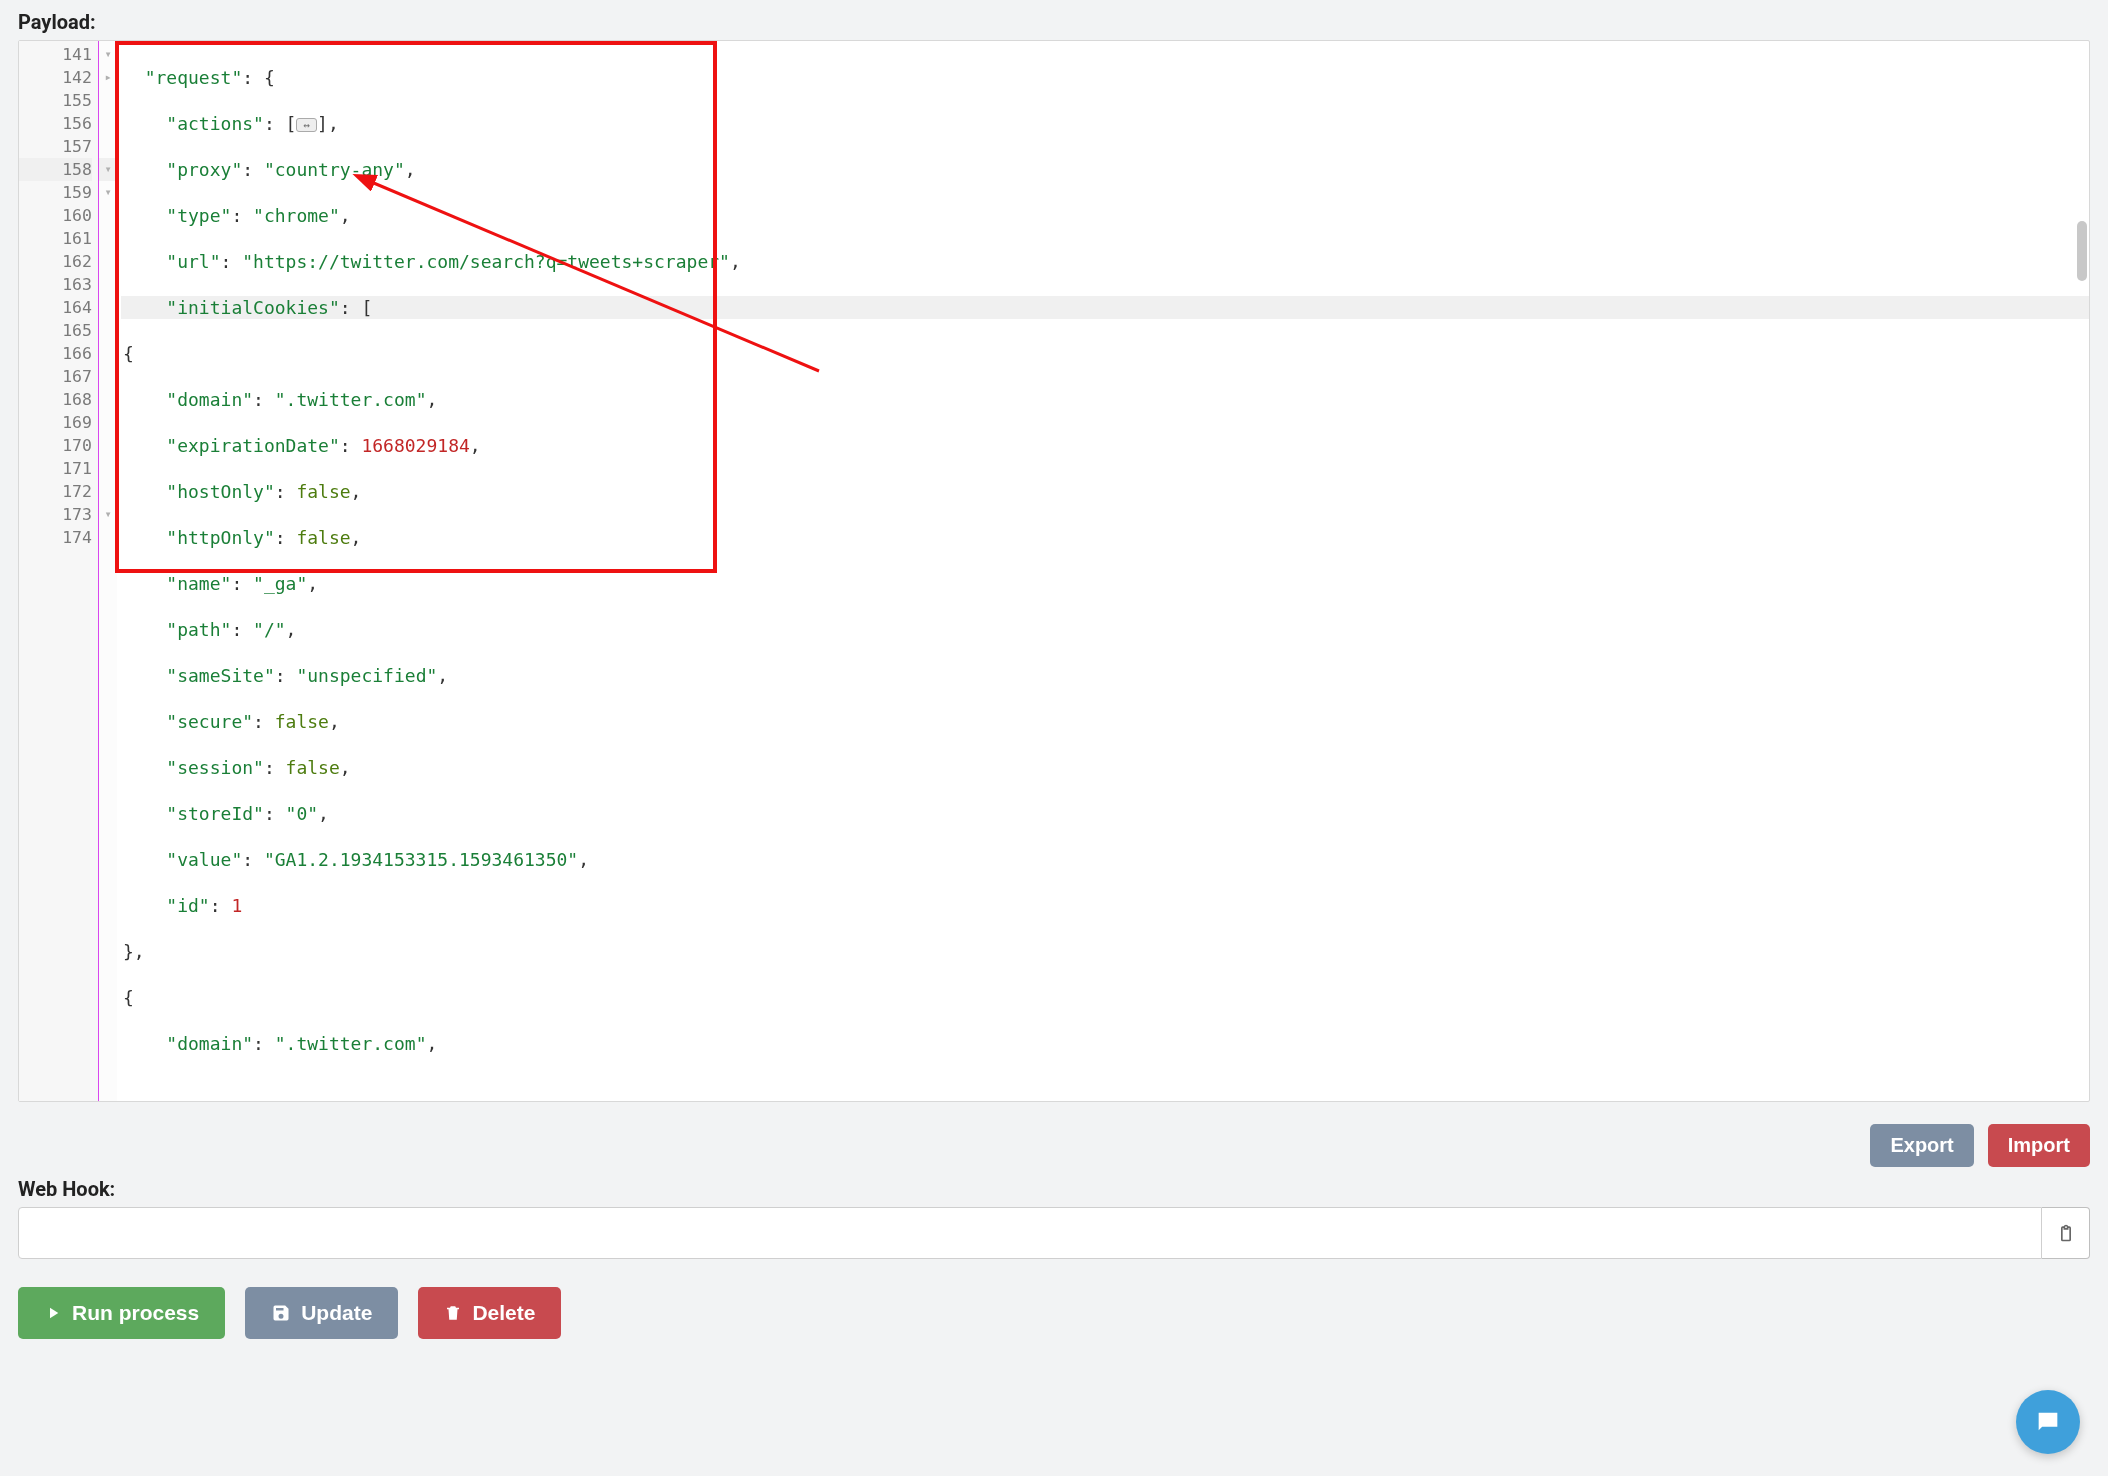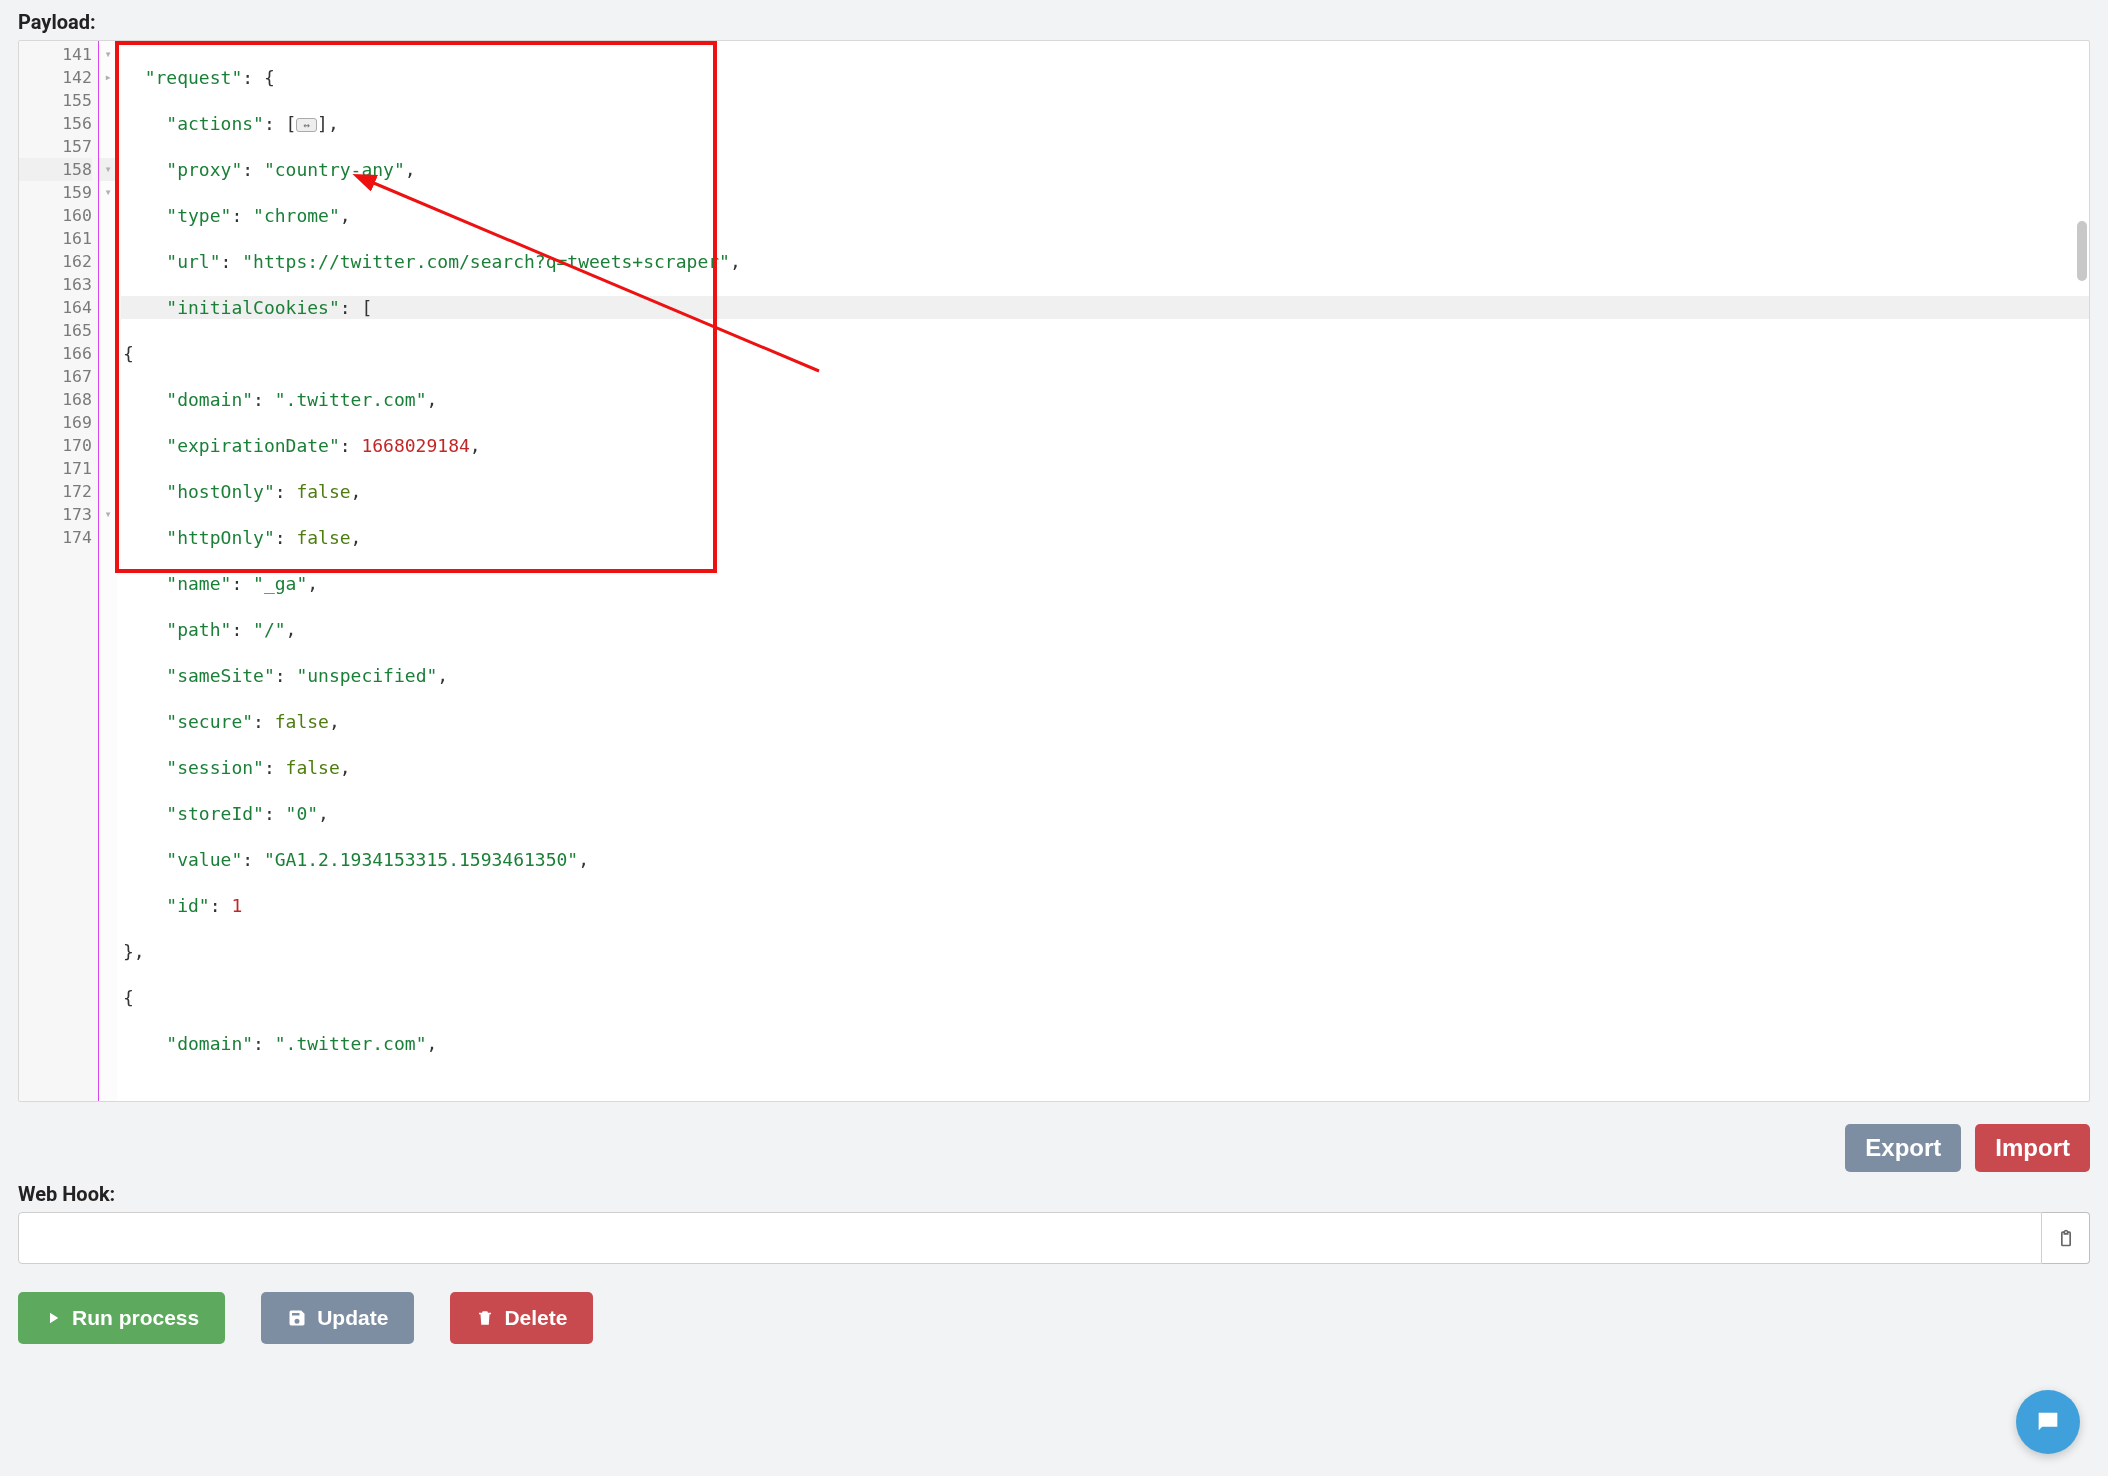--- a/index.html
+++ b/index.html
@@ -86,21 +86,21 @@
   .btn-row {
     display: flex;
     justify-content: flex-end;
     gap: 14px;
     margin: 22px 0 10px 0;
   }
   .btn {
     border: none;
     border-radius: 5px;
     padding: 10px 20px;
-    font-size: 24px;
+    font-size: 20px;
     font-weight: 600;
     color: #fff;
     cursor: pointer;
     display: inline-flex;
     align-items: center;
     gap: 10px;
   }
   .btn-lg { padding: 14px 26px; font-size: 21px; }
   .btn-slate { background: #7d8ea3; }
   .btn-red   { background: #c84a4f; }
@@ -123,21 +123,21 @@
     border: 1px solid #bfbfbf;
     border-left: none;
     border-radius: 0 4px 4px 0;
     background: #fff;
     display:flex; align-items:center; justify-content:center;
     cursor: pointer;
     color: #666;
   }
   .actions-row {
     display: flex;
-    gap: 36px;
+    gap: 20px;
     margin-top: 28px;
   }
   .red-box {
     position: absolute;
     border: 4px solid #e11;
     pointer-events: none;
   }
   .annot-text {
     position: absolute;
     color: #222;

